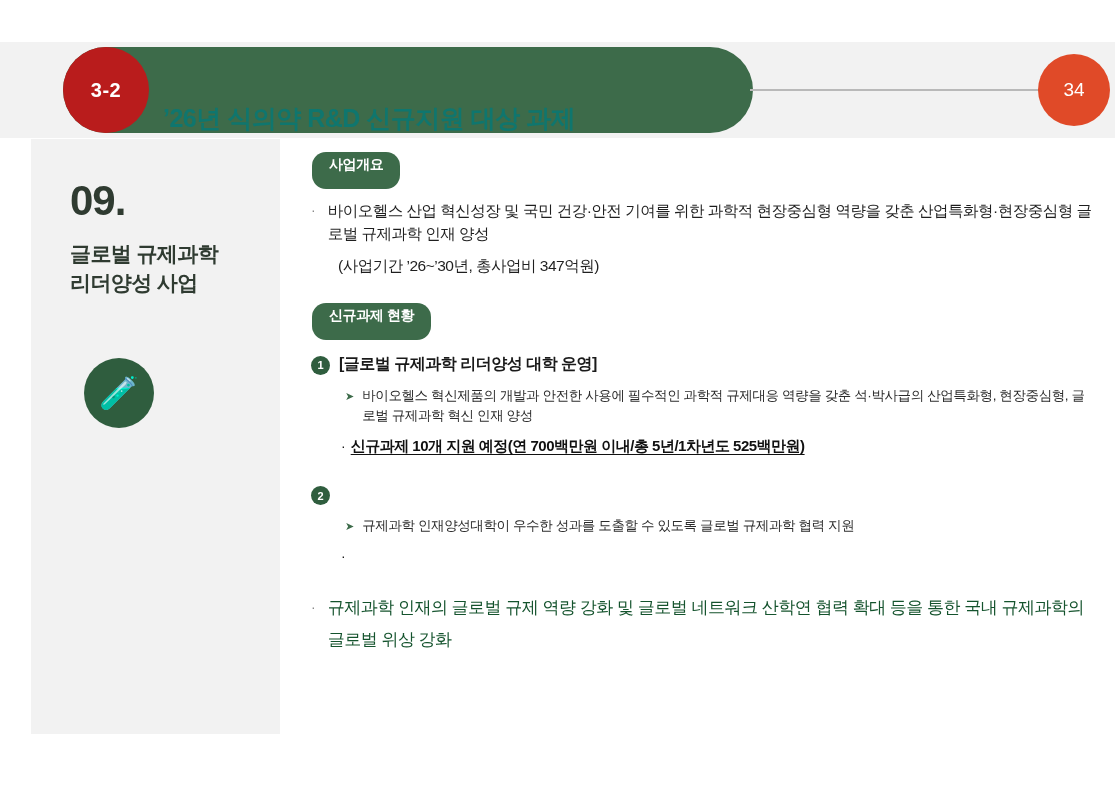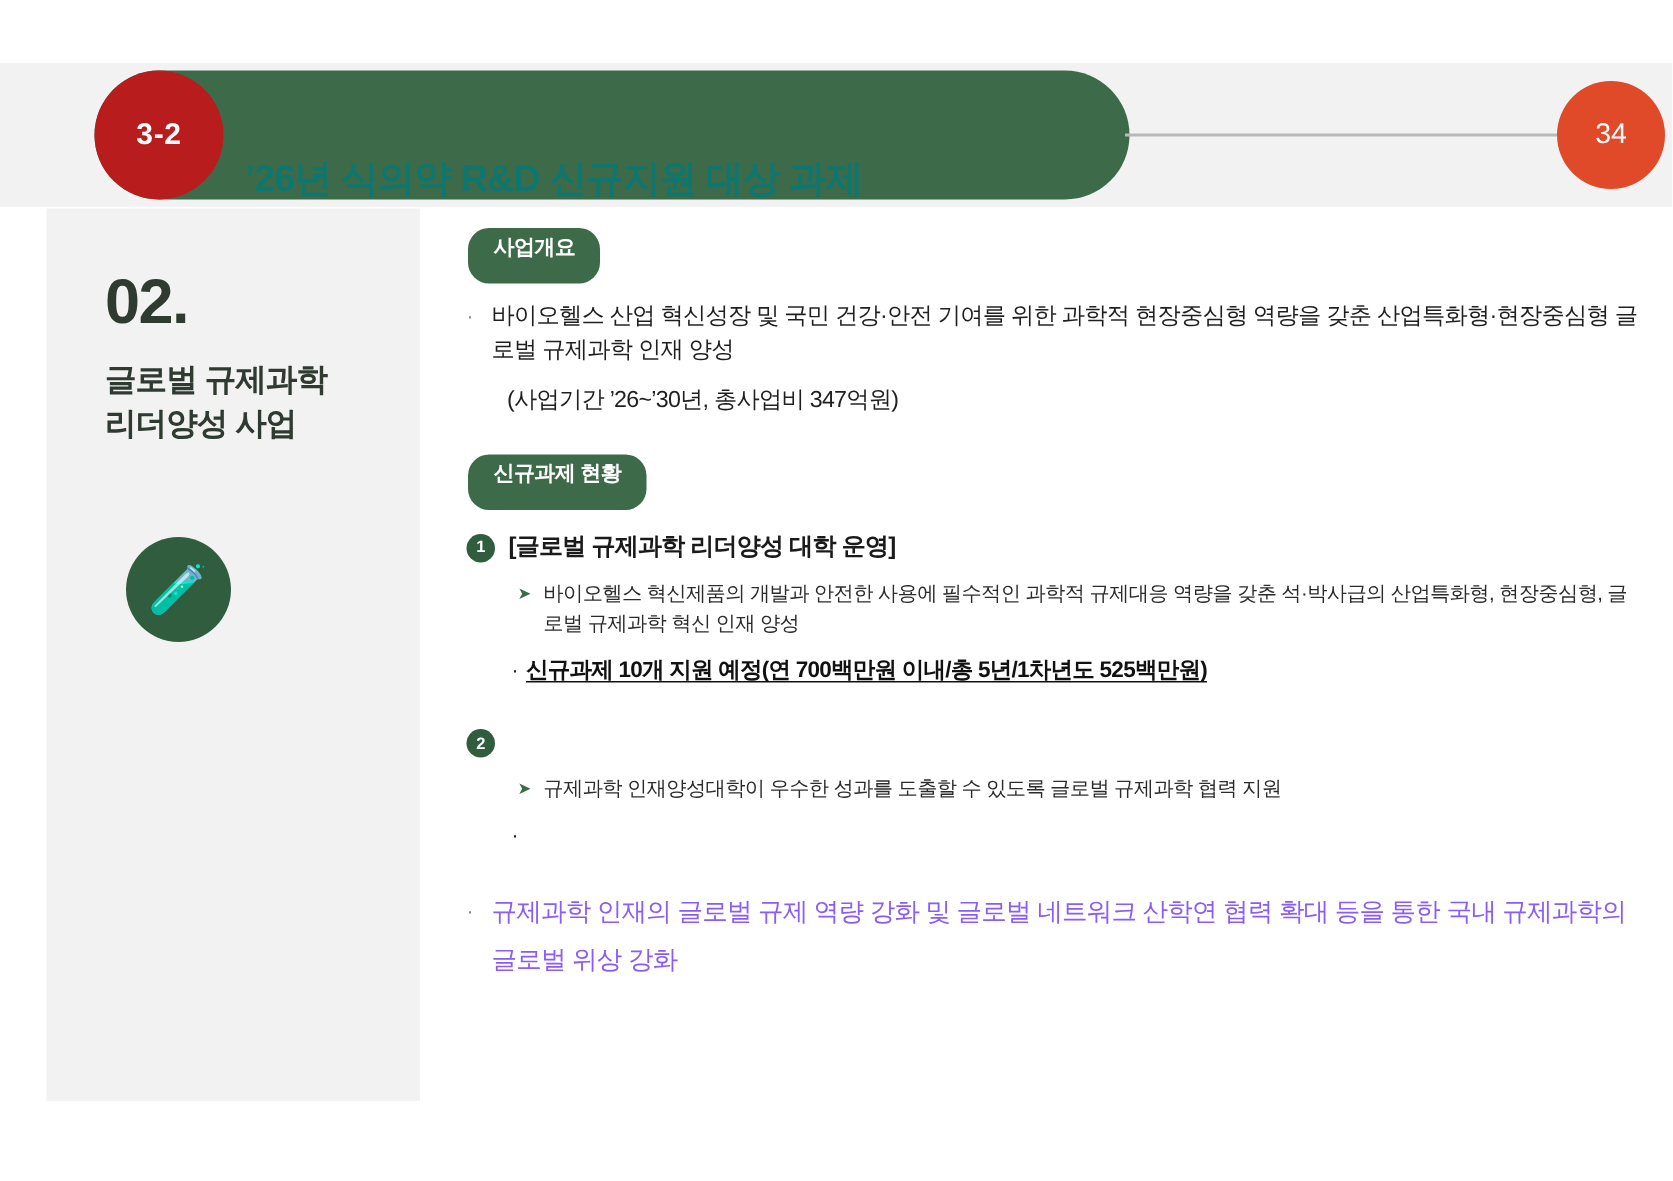--- a/index.html
+++ b/index.html
@@ -240,42 +240,42 @@
     font-size: 15px;
     font-weight: bold;
     color: #111111;
     text-decoration: underline;
     text-underline-offset: 3px;
     letter-spacing: -0.5px;
   }
   .effect-text {
     font-size: 17px;
     line-height: 1.85;
-    color: #8b5cf6;
+    color: #14532d;
     letter-spacing: -0.5px;
   }
   .effect-row {
     display: flex;
     align-items: flex-start;
     margin-left: 6px;
   }
   .effect-row .bullet-dot { line-height: 31px; }
 </style>
 </head>
 <body>
 
 <div class="header-band"></div>
 <div class="header-pill"></div>
 <div class="header-badge">3-2</div>
 <div class="header-title">’26년 식의약 R&amp;D 신규지원 대상 과제</div>
 <div class="header-rule"></div>
 <div class="page-number-circle">34</div>
 
 <div class="left-panel"></div>
-<div class="left-number">02.</div>
+<div class="left-number">09.</div>
 <div class="left-subtitle" style="white-space: pre-line;">글로벌 규제과학
 리더양성 사업</div>
 <div class="left-emblem">
   <span class="glyph">🧪</span>
 </div>
 
 <div class="content">
 
   <div class="tag-row">
     <span class="tag">사업개요</span>

